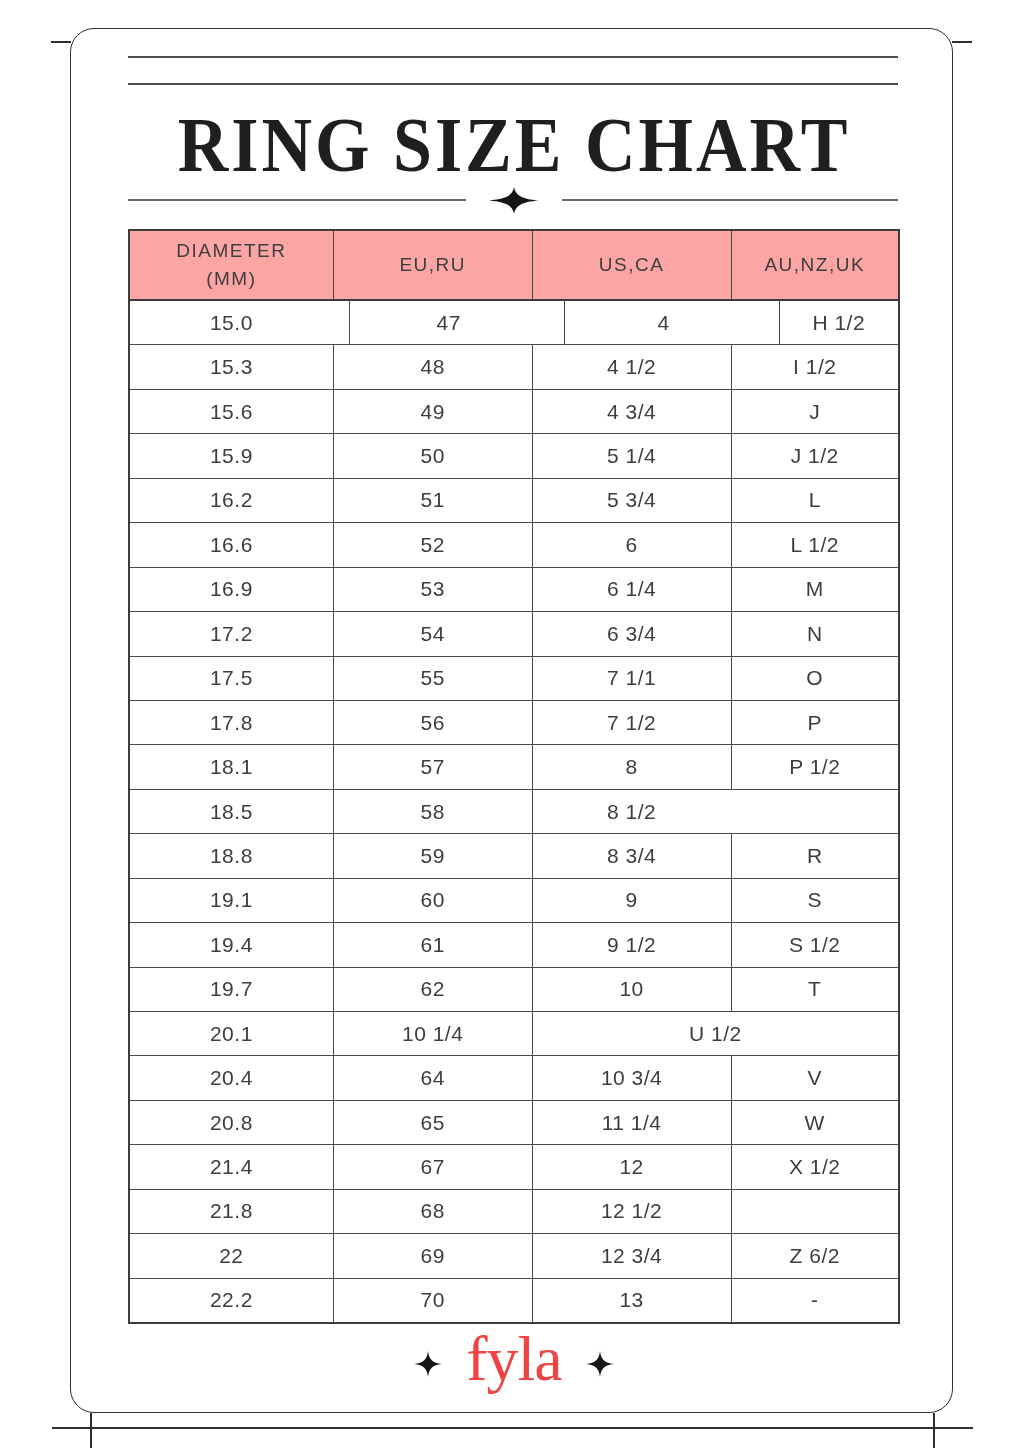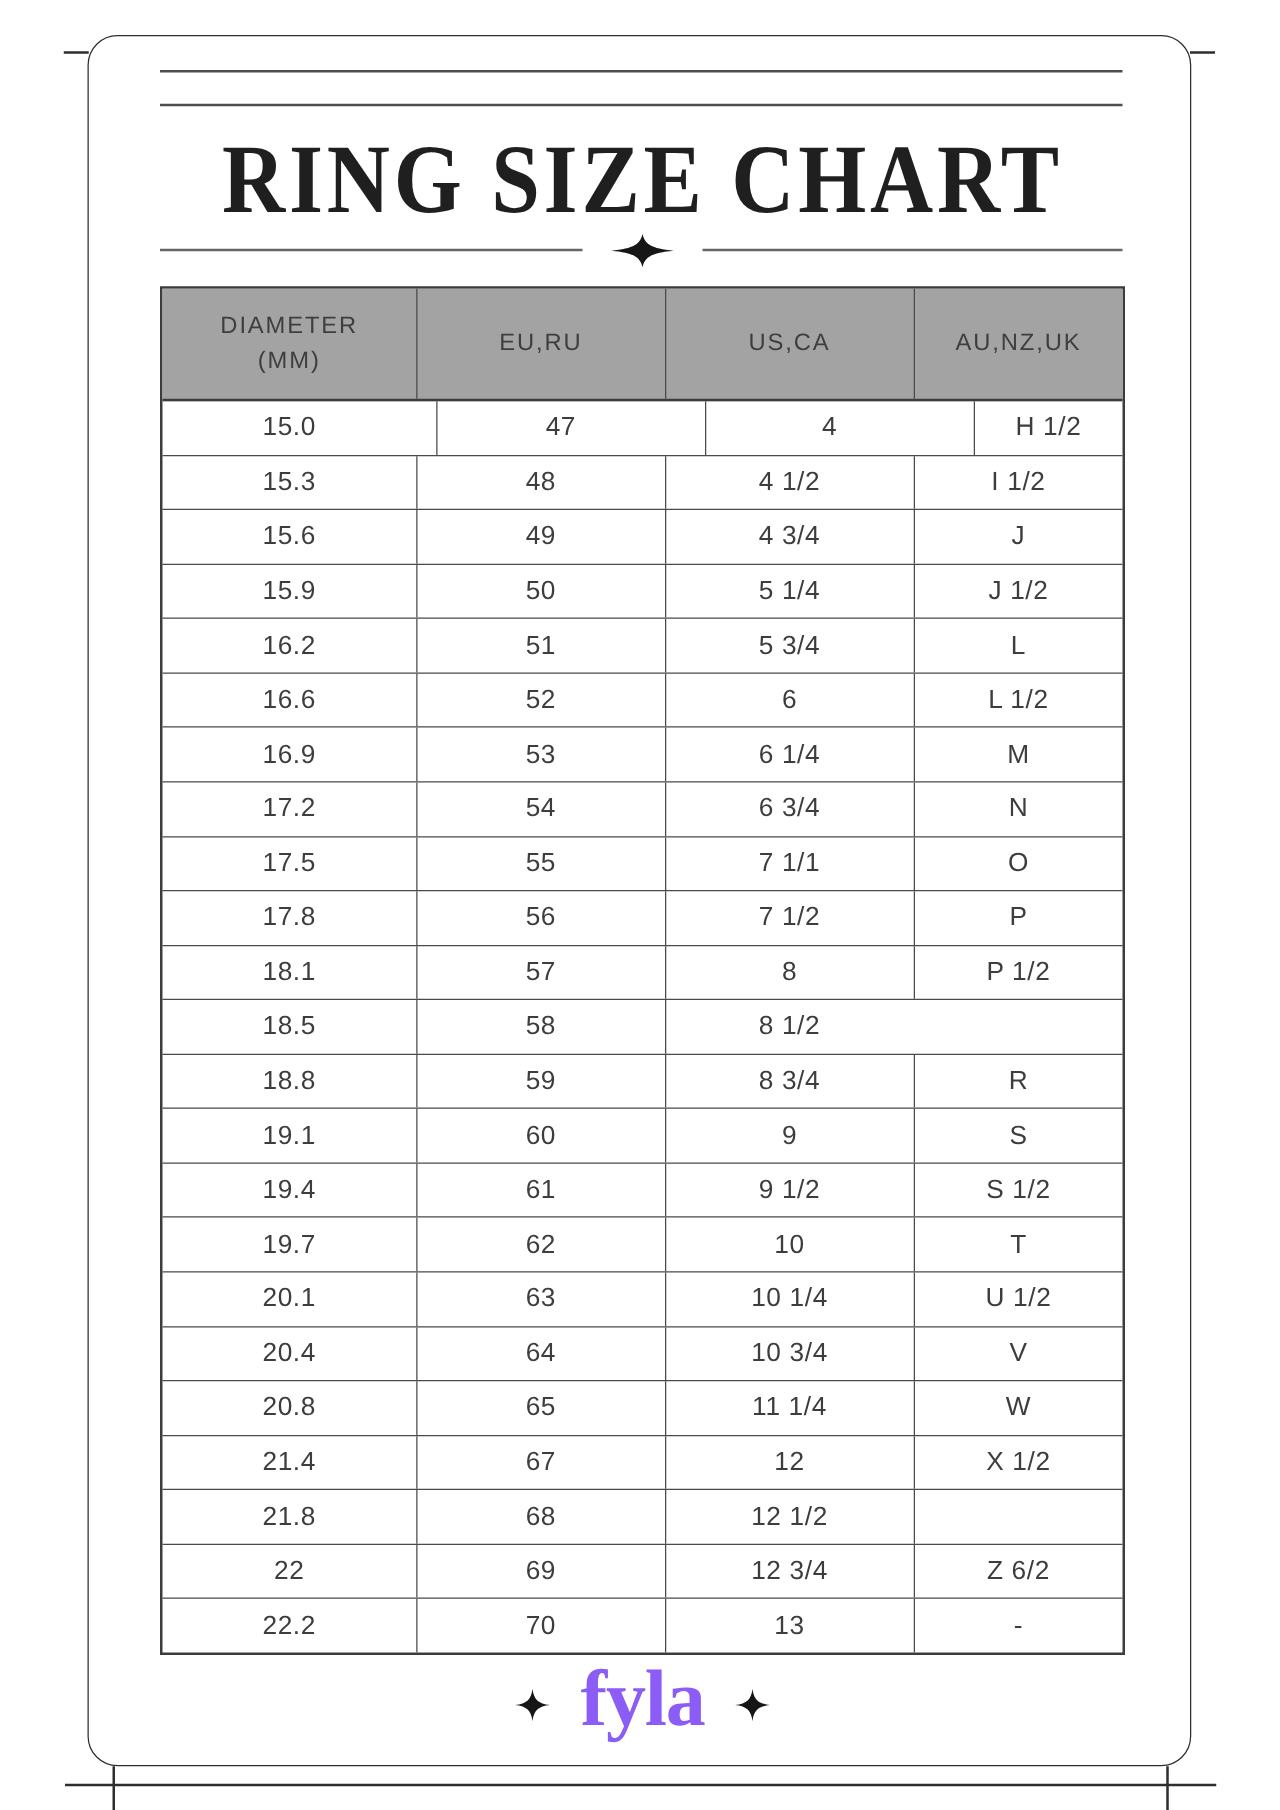--- a/index.html
+++ b/index.html
@@ -51,23 +51,23 @@
   
   .size-table {
     position:absolute; left:128px; top:229px;
     width:772px; height:1095px;
     border:2px solid #3c3c3c;
     box-sizing:border-box;
     display:flex; flex-direction:column;
     background:#ffffff;
   }
   .thead {
-    flex:none; height:90px;
+    flex:none; height:70px;
     display:flex;
-    background:#a3a3a3;
+    background:#fca5a5;
     border-bottom:2px solid #3c3c3c;
     box-sizing:border-box;
   }
   .tbody { flex:1; display:flex; flex-direction:column; }
   .tr { flex:1; display:flex; border-top:1.5px solid #4a4a4a; }
   .tr:first-child { border-top:none;gap:16px; }
   .th, .td {
     display:flex; align-items:center; justify-content:center;
     box-sizing:border-box;
     border-left:1.5px solid #4a4a4a;
@@ -85,24 +85,23 @@
   }
 
   
   .brand {
     position:absolute; left:128px; top:1326px; width:772px; height:76px;
     display:flex; align-items:center; justify-content:center; gap:24px;
   }
   .brand-text {
     font-family:"Liberation Serif", serif;
     font-size:64px; line-height:1;
-    color:#8b5cf6;
+    color:#ef4444;
     letter-spacing:-1px;
     padding-bottom:10px; 
-    font-weight:bold;
   }
 </style>
 </head>
 <body>
 
 <div class="frame"></div>
 <div class="tick-top-left"></div>
 <div class="tick-top-right"></div>
 <div class="bottom-rule"></div>
 <div class="vline bottom-stub-left"></div>
@@ -226,21 +225,20 @@
         <div class="td c4">S 1/2</div>
       </div>
       <div class="tr">
         <div class="td c1">19.7</div>
         <div class="td c2">62</div>
         <div class="td c3">10</div>
         <div class="td c4">T</div>
       </div>
       <div class="tr">
         <div class="td c1">20.1</div>
-        <div class="td c2">63</div>
         <div class="td c3">10 1/4</div>
         <div class="td c4">U 1/2</div>
       </div>
       <div class="tr">
         <div class="td c1">20.4</div>
         <div class="td c2">64</div>
         <div class="td c3">10 3/4</div>
         <div class="td c4">V</div>
       </div>
       <div class="tr">

